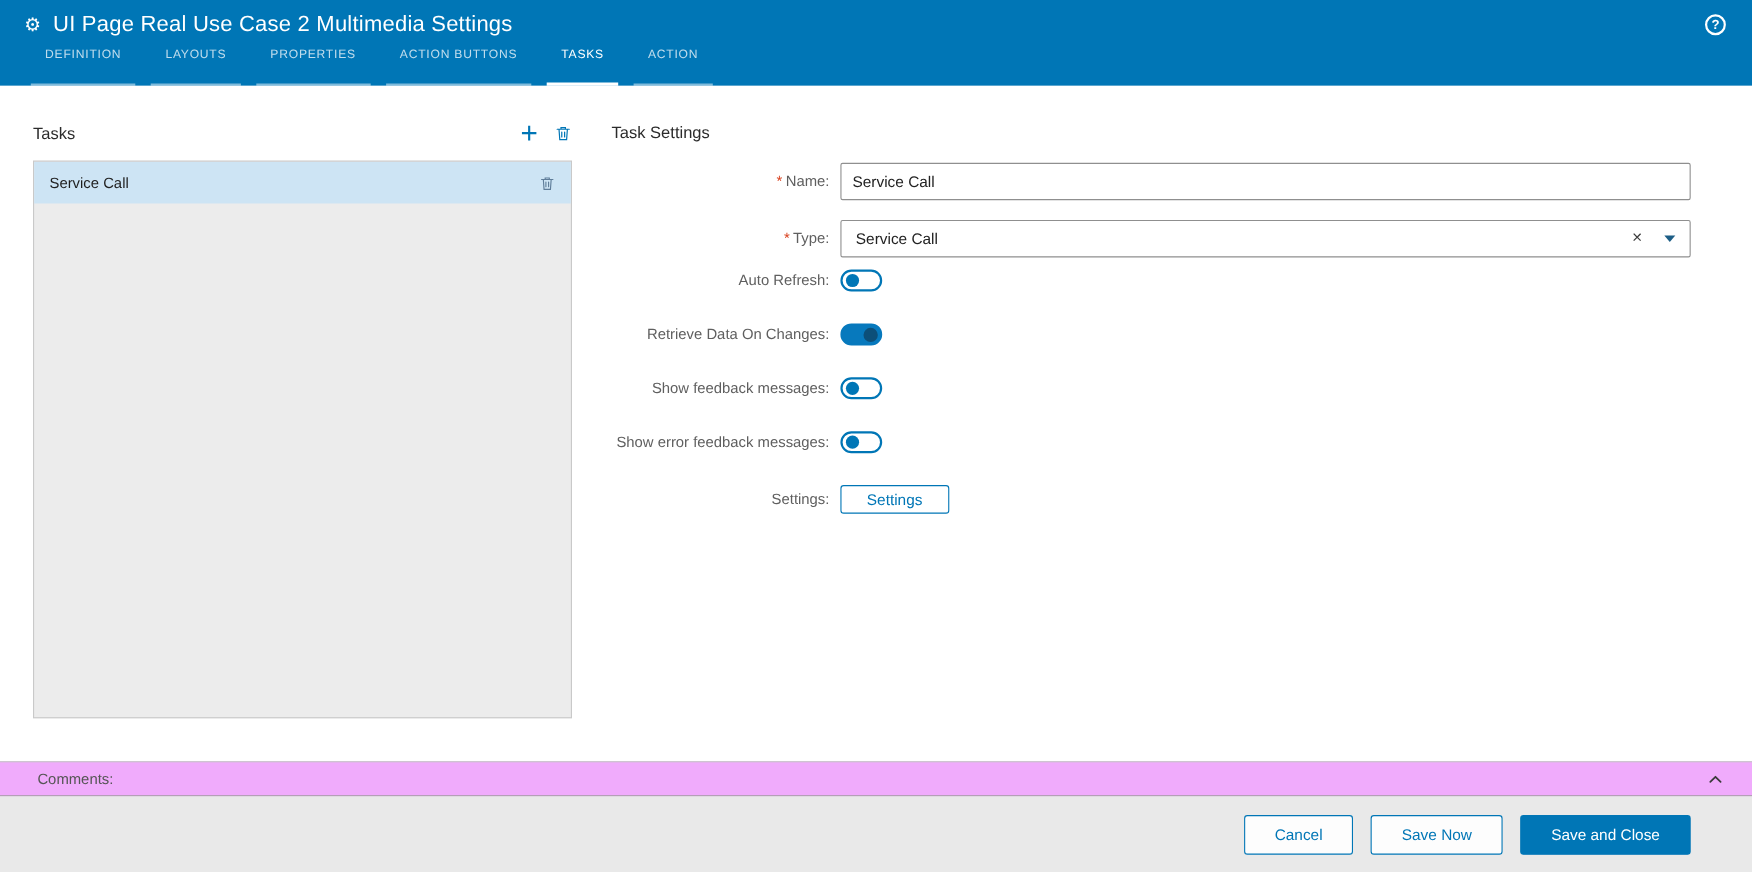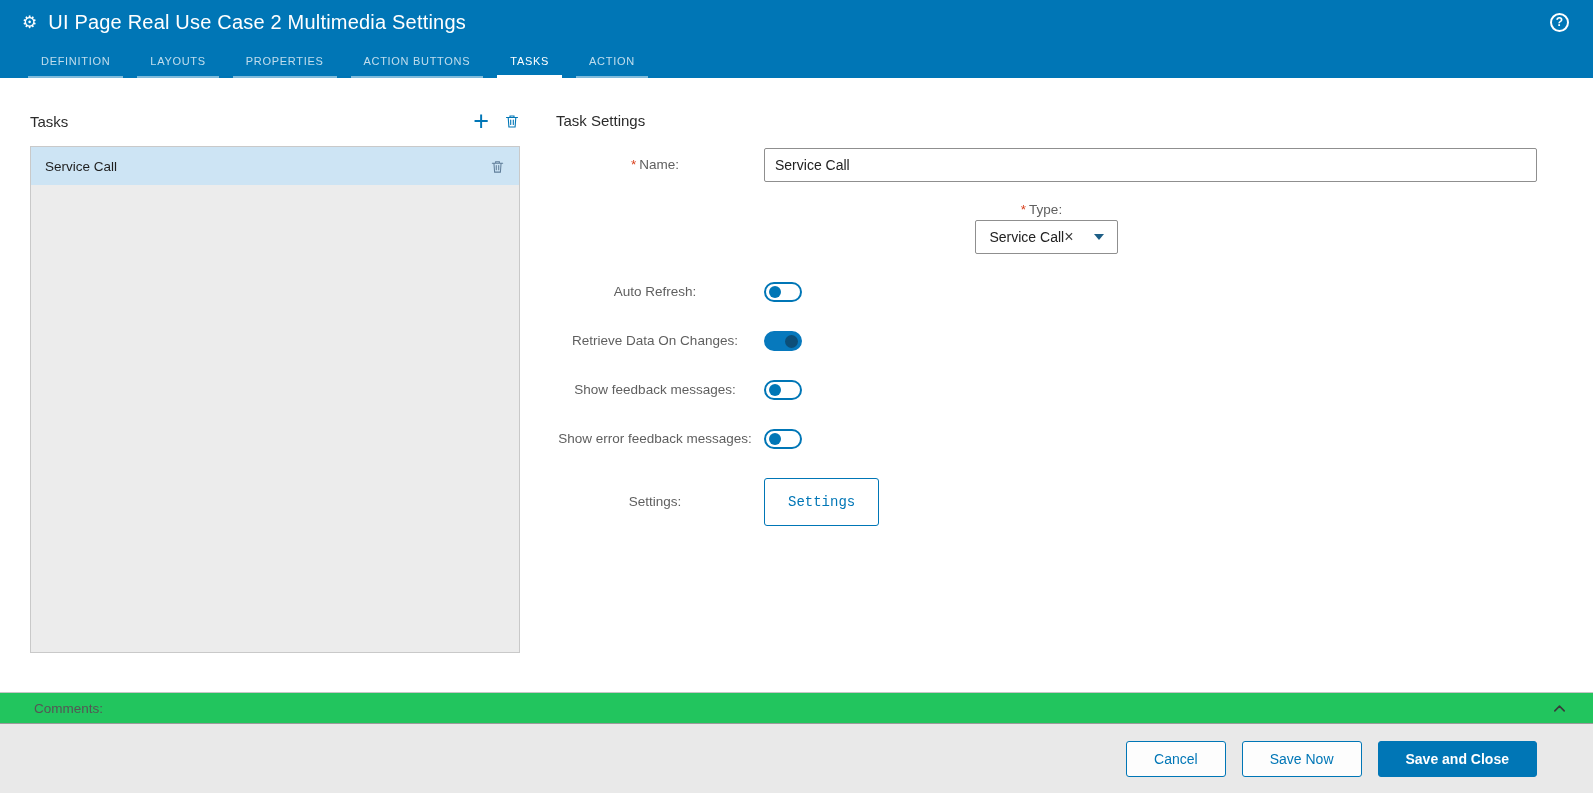--- a/index.html
+++ b/index.html
@@ -14,21 +14,21 @@
   
   .topbar { background: #0076b6; color: #fff; flex: 0 0 auto; }
   .title-row { display: flex; align-items: center; height: 44px; padding: 0 24px 0 22px; }
   .gear-icon { font-size: 17px; margin-right: 11px; line-height: 1; }
   .page-title { font-size: 20px; font-weight: 400; margin: 0; letter-spacing: .2px; }
   .help-icon {
     margin-left: auto; width: 19px; height: 19px; border: 2px solid #fff; border-radius: 50%;
     display: flex; align-items: center; justify-content: center;
     font-size: 12px; font-weight: 700; cursor: pointer;
   }
-  .tabs { display: flex; align-items: flex-end; height: 34px; padding: 0 28px; gap: 14px; }
+  .tabs { display: flex; height: 34px; padding: 0 28px; gap: 14px; }
   .tab {
     font-size: 11px; letter-spacing: .7px; color: rgba(255,255,255,.75);
     padding: 0 13px 9px; border-bottom: 2px solid rgba(255,255,255,.5);
     cursor: pointer; white-space: nowrap;
   }
   .tab.active { color: #fff; border-bottom: 3px solid #fff; padding-bottom: 8px; }
 
   
   .content { flex: 1 1 auto; min-height: 0; display: flex; padding: 28px 56px 0 30px; gap: 36px; background: #fff; }
 
@@ -44,23 +44,23 @@
     height: 38px; background: #cde4f4; display: flex; align-items: center;
     padding: 0 14px; font-size: 13.5px; color: #1f1f1f; cursor: pointer;
   }
   .task-item .row-trash { margin-left: auto; display: flex; cursor: pointer; }
 
   .details-panel { flex: 1 1 auto; display: flex; flex-direction: column; }
   .details-panel .section-title { height: 30px; line-height: 30px; margin-bottom: 12px; }
 
   .form-row { display: flex; align-items: center; margin-bottom: 18px; }
   .form-row.toggle-row { align-items: flex-start; margin-bottom: 29px; }
-  .form-row.type-row { margin-bottom: 28px; flex-direction: column; }
+  .form-row.type-row { margin-bottom: 11px; }
   .lbl {
-    width: 208px; flex: none; text-align: center; padding-right: 10px;
+    width: 208px; flex: none; text-align: right; padding-right: 10px;
     color: #5f5f5f; font-size: 13.5px; line-height: 20px;
   }
   .req { color: #d9411e; margin-right: 3px; }
   .ctrl { flex: 1 1 auto; min-width: 0; }
 
   .text-input {
     width: 100%; height: 34px; border: 1px solid #8f8f8f; border-radius: 2px;
     padding: 0 10px; font-size: 14px; color: #222; font-family: inherit; background: #fff;
   }
   .select-box {
@@ -76,42 +76,42 @@
 
   .toggle {
     width: 38px; height: 20px; border-radius: 11px; background: #fff;
     border: 2px solid #0076b6; position: relative; cursor: pointer; flex: none; display: inline-block;
   }
   .toggle .knob { position: absolute; top: 2px; left: 3px; width: 12px; height: 12px; border-radius: 50%; background: #0076b6; }
   .toggle.on { background: #0779bd; border-color: #0779bd; }
   .toggle.on .knob { left: auto; right: 2px; width: 13px; height: 13px; top: 1.5px; background: #0c4f79; }
 
   .btn-settings {
-    height: 48px; padding: 0 23px; background: #fff; border: 1px solid #0076b6; border-radius: 3px;
-    color: #0076b6; font-size: 14px; font-family: Liberation Mono, monospace; cursor: pointer;
+    height: 26px; padding: 0 23px; background: #fff; border: 1px solid #0076b6; border-radius: 3px;
+    color: #0076b6; font-size: 14px; font-family: Liberation Sans, sans-serif; cursor: pointer;
   }
   .settings-row { margin-top: 8px; }
 
   
   .comments-bar {
-    flex: none; height: 32px; background: #22c55e;
+    flex: none; height: 32px; background: #f0abfc;
     border-top: 1px solid #c6c6c6; border-bottom: 1px solid #9b9b9b;
     display: flex; align-items: center; padding: 0 26px 0 34px;
     color: #555; font-size: 13.5px; cursor: pointer;
   }
   .chev-up { margin-left: auto; display: flex; cursor: pointer; }
 
   
   .footer {
     flex: none; height: 69px; background: #e9e9e9;
     display: flex; align-items: center; justify-content: flex-end; gap: 16px; padding-right: 56px;
   }
   .btn { height: 36px; padding: 0 27px; font-size: 14px; border-radius: 3px; font-family: inherit; cursor: pointer; }
   .btn.outline { background: #fdfdfd; border: 1px solid #0076b6; color: #0076b6; }
-  .btn.primary { background: #0076b6; border: 1px solid #0076b6; color: #fff; font-weight: bold; }
+  .btn.primary { background: #0076b6; border: 1px solid #0076b6; color: #fff; }
 </style>
 </head>
 <body>
 
 <div class="app">
 
   <header class="topbar">
     <div class="title-row">
       <span class="gear-icon">⚙</span>
       <h1 class="page-title">UI Page Real Use Case 2 Multimedia Settings</h1>

